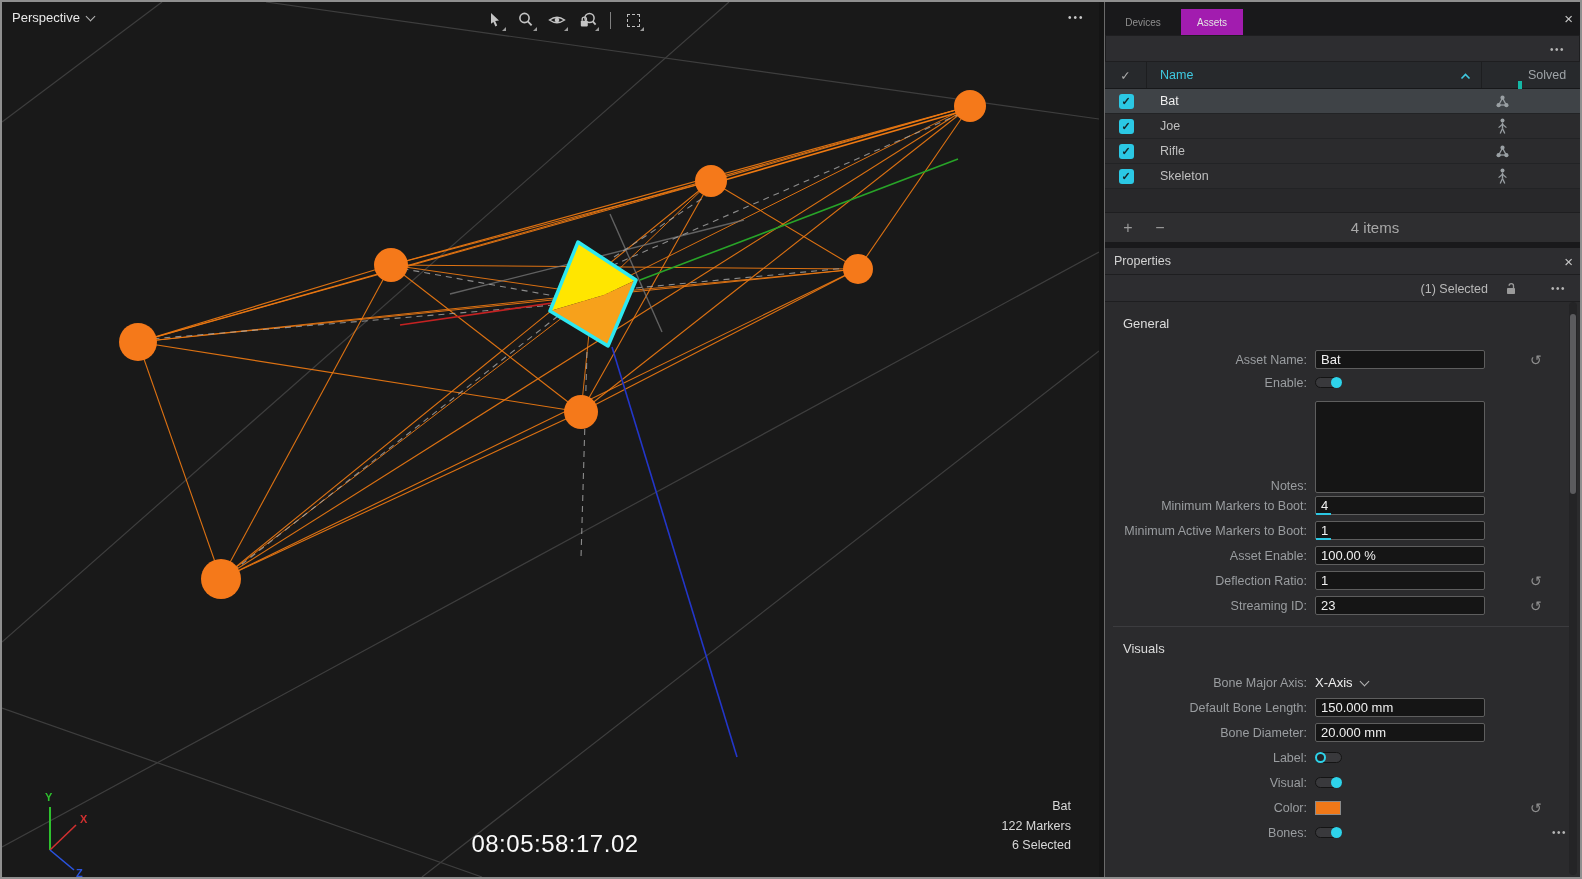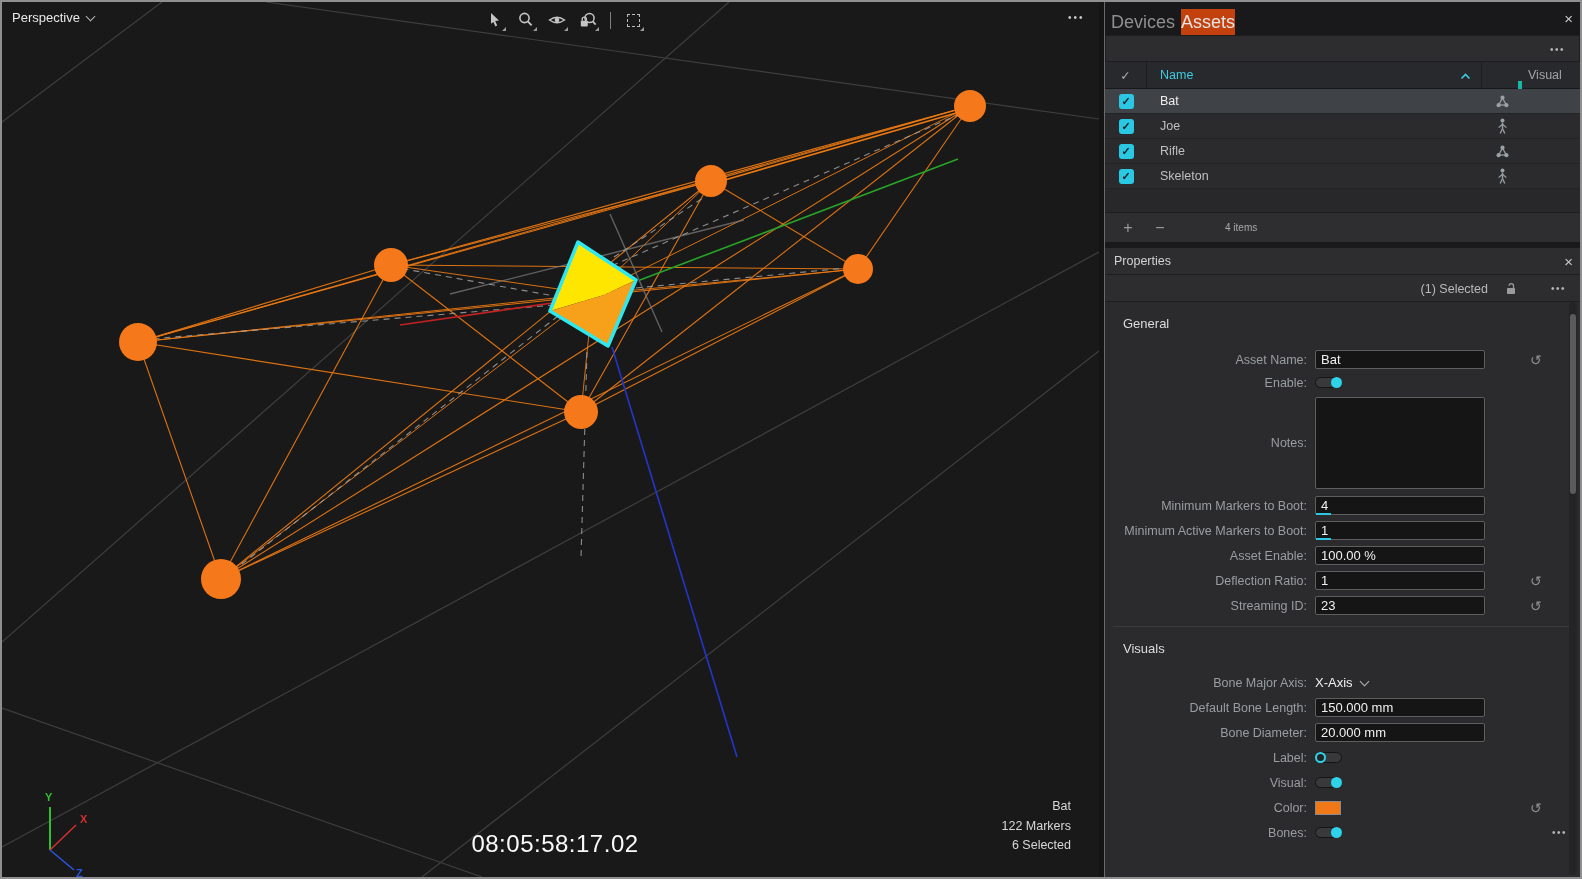--- a/index.html
+++ b/index.html
@@ -25,23 +25,23 @@
   .vp-status { position:absolute; right:28px; top:795px; text-align:right; color:#d8d8d8; font-size:12.5px; line-height:19.5px; z-index:5; }
   .gizmo { position:absolute; left:22px; top:783px; z-index:5; }
 
   
   .vsep { position:absolute; left:1097px; top:0; width:6px; height:875px; background:#141414; border-right:1.5px solid #6a6a6a; }
   .rpanel { position:absolute; left:1103px; top:0; width:475px; height:875px; background:#2b2b2d; color:#c4c4c4; }
 
   
   .tabbar { position:absolute; left:0; top:0; width:475px; height:33px; background:#19191b; }
   .tab { position:absolute; top:7px; height:26px; display:flex; align-items:center; justify-content:center;
-         font-size:18px; cursor:pointer; }
+         font-size:10px; cursor:pointer; }
   .tab.devices { left:0; width:76px; color:#8e8e8e; }
-  .tab.assets { left:76px; width:54px; background:#c2410c; color:#e4e4e4; }
+  .tab.assets { left:76px; width:62px; background:#a21caf; color:#e4e4e4; }
   .close-x { position:absolute; right:7px; top:9px; color:#c8c8c8; font-size:15px; line-height:15px; cursor:pointer; }
   .ptoolbar { position:absolute; left:0; top:33px; width:475px; height:27px; background:#2d2d30; border:1px solid #1e1e20; }
   .dots { color:#b5b5b5; font-size:10px; letter-spacing:1.5px; cursor:pointer; }
   .ptoolbar .dots { position:absolute; right:14px; top:8px; }
   .thead { position:absolute; left:0; top:60px; width:475px; height:27px; background:#27292c; border-bottom:1px solid #17181a;
            display:flex; align-items:center; font-size:12.5px; color:#9fa4a8; }
   .th-check { width:42px; text-align:center; color:#aeaeae; border-right:1px solid #1d1e20; height:100%; display:flex; align-items:center; justify-content:center; }
   .th-name { flex:1; padding-left:13px; color:#3fc9e0; display:flex; align-items:center; height:100%; border-right:1px solid #1d1e20; position:relative; }
   .sortchev { position:absolute; right:10px; top:11px; }
   .th-type { width:40px; text-align:center; border-right:4px solid #14b8a6; height:100%; display:flex; align-items:center; justify-content:center;margin-top:38px; }
@@ -53,41 +53,41 @@
   .cbox { width:15px; height:15px; background:#2bc8e4; border-radius:3px; display:flex; align-items:center; justify-content:center;
           color:#15262a; font-size:11px; font-weight:bold; }
   .aname { flex:1; padding-left:13px; }
   .atype { width:40px; display:flex; justify-content:center; }
   .asolved { width:58px; }
   .aspacer { position:absolute; left:0; top:187px; width:475px; height:23px; background:#28282a; }
   .afooter { position:absolute; left:0; top:210px; width:475px; height:30px; background:#2e2e30; border-top:1px solid #1e1e20;
              display:flex; align-items:center; font-size:16px; color:#9a9a9a; }
   .btn-add { margin-left:14px; cursor:pointer; width:18px; text-align:center; }
   .btn-rem { margin-left:14px; cursor:pointer; width:18px; text-align:center; }
-  .item-count { position:absolute; left:120px; width:300px; text-align:left; font-size:10px; color:#a8a8a8; }
+  .item-count { position:absolute; left:120px; width:300px; text-align:center; font-size:15px; color:#a8a8a8; }
   .panel-gap { position:absolute; left:0; top:240px; width:475px; height:6px; background:#19191b; }
 
   
   .props { position:absolute; left:0; top:246px; width:475px; height:629px; background:#2b2b2d; }
   .props-title { position:absolute; left:0; top:0; width:475px; height:27px; background:#2d2d30; border-bottom:1px solid #1e1e20;
                  display:flex; align-items:center; padding-left:9px; font-size:12.5px; color:#d2d2d2; }
   .props-title .close-x { top:6px; }
   .props-tb { position:absolute; left:0; top:27px; width:475px; height:27px; background:#2d2d30; border-bottom:1px solid #1e1e20; }
   .sel-label { position:absolute; right:92px; top:7px; font-size:12.5px; color:#b9b9b9; }
   .lock-ic { position:absolute; right:62px; top:6px; cursor:pointer; }
   .props-tb .dots { position:absolute; right:14px; top:8px; }
   .props-content { position:absolute; left:0; top:54px; width:475px; height:575px; overflow:hidden; }
   .sec-h { margin:14px 0 10px 18px; font-size:13px; color:#dcdcdc; }
   .prow { position:relative; display:flex; align-items:center; height:25px; font-size:12.5px; }
   .plabel { width:210px; text-align:right; padding-right:8px; color:#9a9da0; flex:0 0 210px; }
   .pctl { position:relative; display:flex; align-items:center; }
   .pinput { width:170px; height:19px; background:#151515; border:1px solid #5e5e5e; border-radius:2px;
             color:#f0f0f0; font-size:13px; font-family:"Liberation Sans",sans-serif; padding:0 5px; outline:none; }
   .pctl.mod::after { content:''; position:absolute; left:1px; bottom:0px; width:15px; height:2px; background:#2bc8e4; }
-  .notesrow { height:100px; align-items:center; }
+  .notesrow { height:100px; align-items:flex-end; }
   .notes-ta { width:170px; height:92px; background:#151515; border:1px solid #5e5e5e; border-radius:2px;
               color:#f0f0f0; resize:none; outline:none; font-family:"Liberation Sans",sans-serif; }
   .toggle { width:27px; height:11px; background:#39393c; border:1px solid #141414; border-radius:6px; position:relative; cursor:pointer; }
   .toggle .knob { position:absolute; top:-1px; width:11px; height:11px; border-radius:50%; }
   .toggle.on .knob { right:-1px; background:#2ed3ea; }
   .toggle.off .knob { left:-1px; background:#232326; border:2px solid #2ed3ea; width:11px; height:11px; }
   .undo { position:absolute; left:425px; color:#8f8f8f; font-size:14px; cursor:pointer; line-height:14px; }
   .rowdots { position:absolute; left:447px; }
   .ddval { color:#f0f0f0; font-size:13px; margin-right:8px; }
   .swatch { width:26px; height:14px; border:1px solid #8a8a8a; }
@@ -236,21 +236,21 @@
 
     <div class="thead">
       <div class="th-check">✓</div>
       <div class="th-name">
         <span>Name</span>
         <svg class="sortchev" width="11" height="7">
           <polyline points="1.5,5.5 5.5,1.5 9.5,5.5" fill="none" stroke="#3fc9e0" stroke-width="1.6"></polyline>
         </svg>
       </div>
       <div class="th-type">Type</div>
-      <div class="th-solved">Visual</div>
+      <div class="th-solved">Solved</div>
     </div>
 
     <div class="arow sel" style="top:87px">
       <div class="acheck">
           <div class="cbox">✓</div>
         </div>
       <div class="aname">Bat</div>
       <div class="atype">
         <svg width="15" height="15">
           <line x1="7.5" y1="4" x2="3.7" y2="11" stroke="#9aa0a4" stroke-width="1.3"></line>

